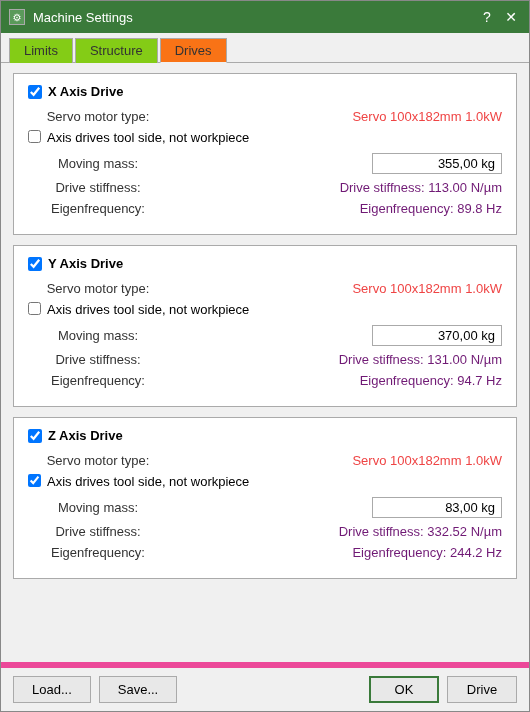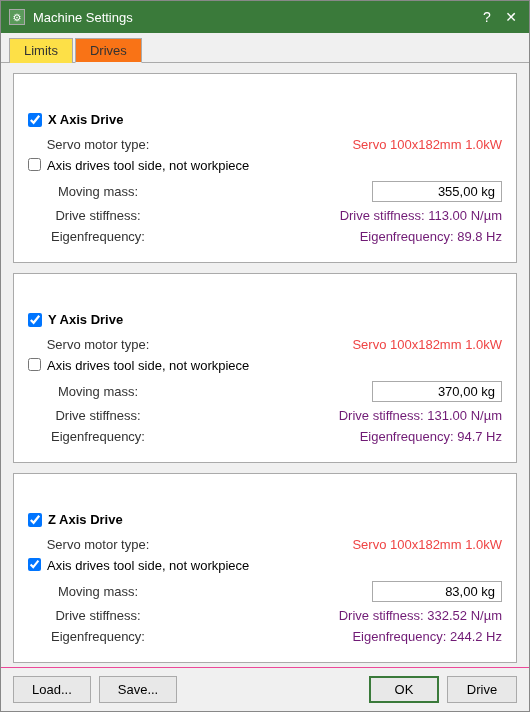--- a/index.html
+++ b/index.html
@@ -70,21 +70,21 @@
       background: #f0f0f0;
       border-bottom: 1px solid #aaa;
       display: flex;
       padding: 4px 8px 0 8px;
       flex-shrink: 0;
     }
     .tab {
       padding: 4px 14px;
       border: 1px solid #aaa;
       border-bottom: none;
-      background: #fde047;
+      background: #84cc16;
       cursor: pointer;
       margin-right: 2px;
       font-size: 13px;
       color: #333;
       position: relative;
       top: 1px;
     }
     .tab.active {
       background: #f97316;
       border-bottom: 1px solid #f0f0f0;
@@ -101,21 +101,20 @@
       gap: 10px;
     }
     .drive-section {
       border: 1px solid #aaa;
       background: white;
       padding: 10px 14px 12px 14px;
     }
     .section-header {
       display: flex;
       margin-bottom: 10px;
-      margin-top: 28px;
     }
     .checkbox-label {
       display: flex;
       align-items: center;
       gap: 6px;
       cursor: pointer;
       font-size: 13px;
       font-weight: 600;
     }
     .checkbox-label input[type="checkbox"] {
@@ -160,21 +159,21 @@
     }
     .axis-checkbox-row {
       display: flex;
       align-items: flex-start;
       gap: 6px;
       margin-bottom: 8px;
       font-size: 13px;
     }
 
     .footer {
-      border-top: 1px solid #ec4899;
+      border-top: 6px solid #ec4899;
       padding: 8px 12px;
       display: flex;
       gap: 8px;
       background: #f0f0f0;
       flex-shrink: 0;
     }
     .btn {
       padding: 4px 18px;
       border: 1px solid #aaa;
       background: #e8e8e8;
@@ -200,20 +199,21 @@
     </div>
     <span class="titlebar-title">Machine Settings</span>
     <div class="titlebar-buttons">
       <button class="titlebar-btn">?</button>
       <button class="titlebar-btn close">✕</button>
     </div>
   </div>
 
   <div class="tabs-bar">
     <div class="tab">Limits</div>
+    <div class="tab">Structure</div>
     <div class="tab active">Drives</div>
   </div>
 
   <div class="content">
 
     <div class="drive-section">
       <div class="section-header">
         <label class="checkbox-label">
           <input type="checkbox" checked="" style="">
           <span>X Axis Drive</span>

